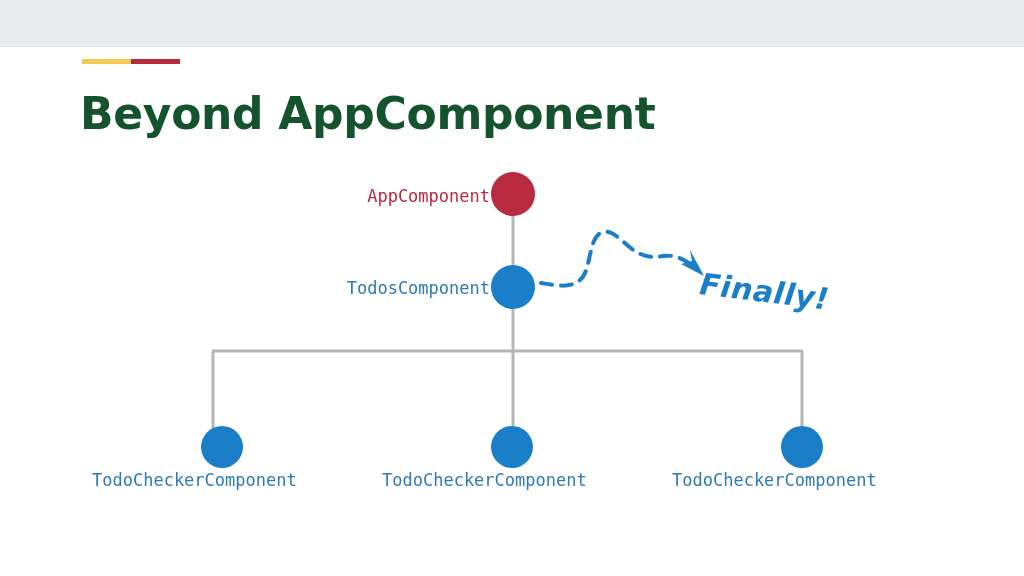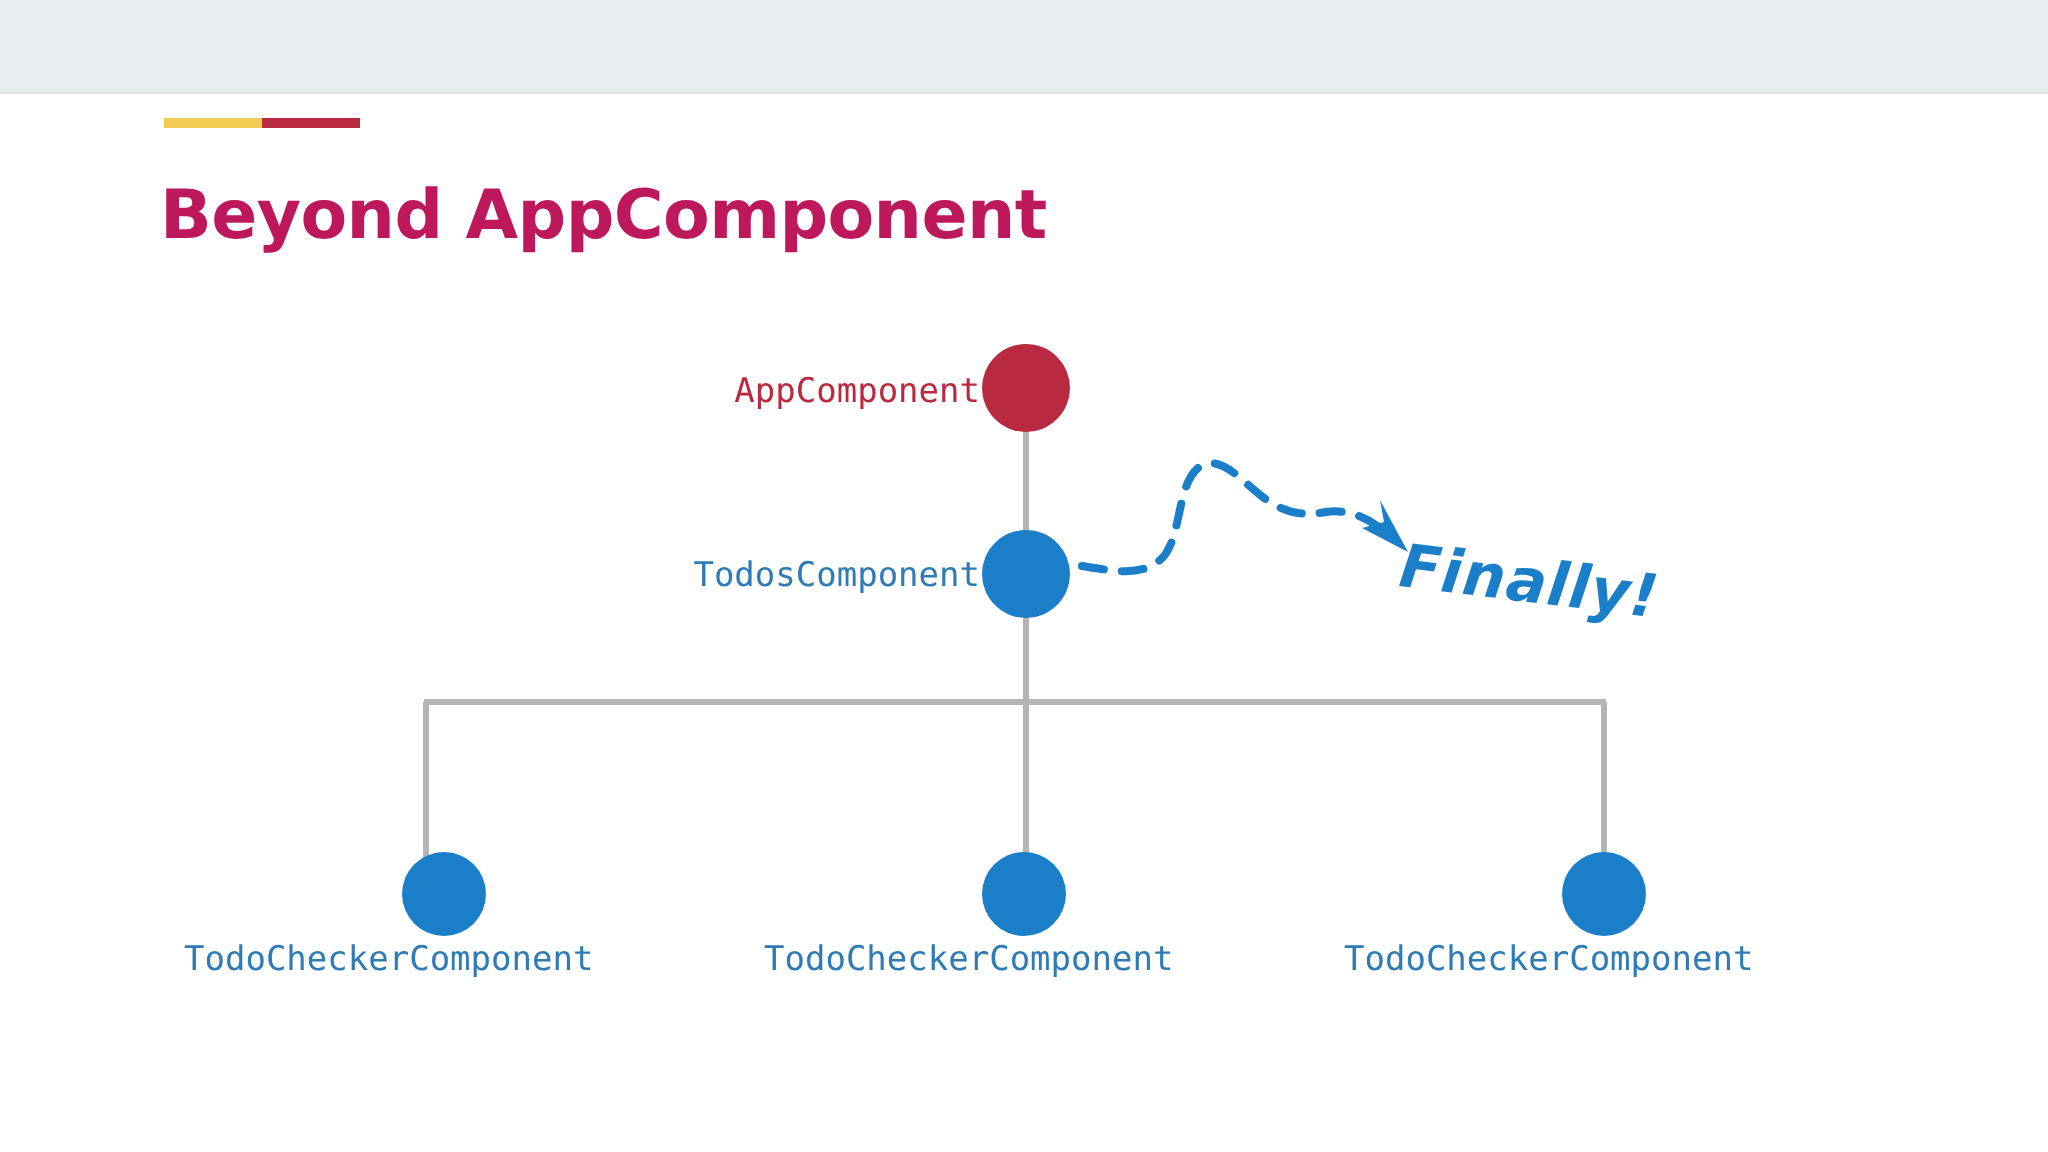--- a/index.html
+++ b/index.html
@@ -47,24 +47,24 @@
   }
   #accent-rule .seg-a { flex: 0 0 49px; background: #f2cb53; }
   #accent-rule .seg-b { flex: 0 0 49px; background: #b9293f; }
 
   
   #page-title {
     position: absolute;
     left: 80px;
     top: 88px;
     font-family: "DejaVu Sans", sans-serif;
-    font-size: 34px;
+    font-size: 44px;
     font-weight: bold;
     letter-spacing: -0.3px;
-    color: #be185d;
+    color: #14532d;
     white-space: nowrap;
   }
 
   
   #diagram {
     position: absolute;
     left: 0;
     top: 0;
     width: 1024px;
     height: 576px;

